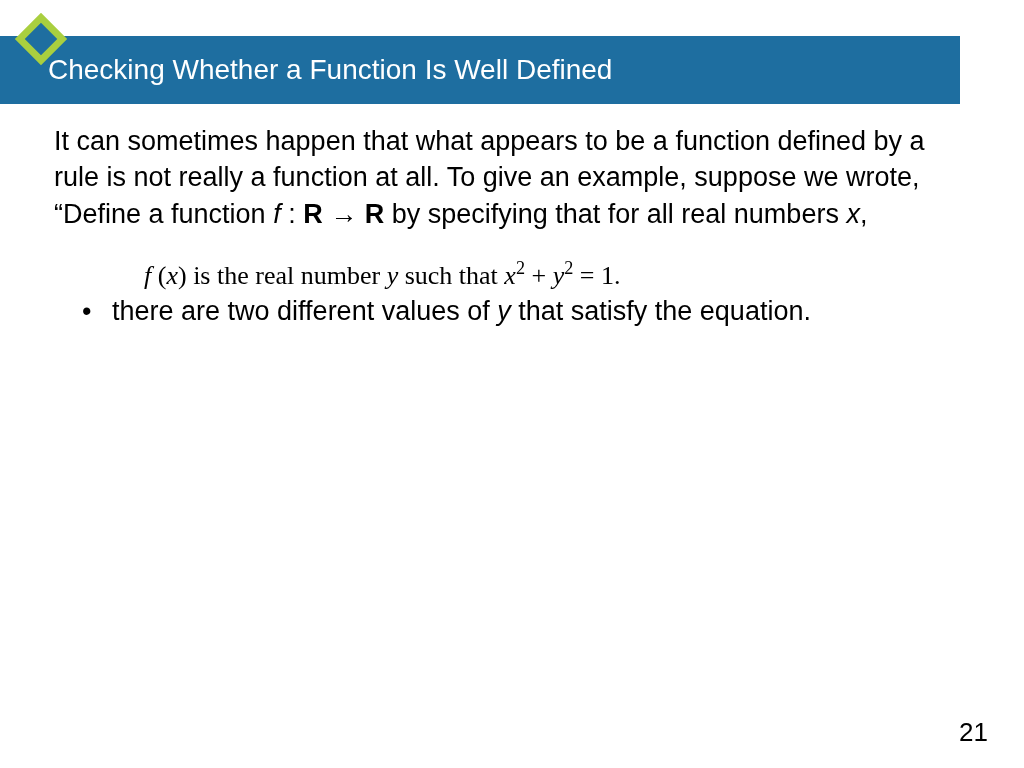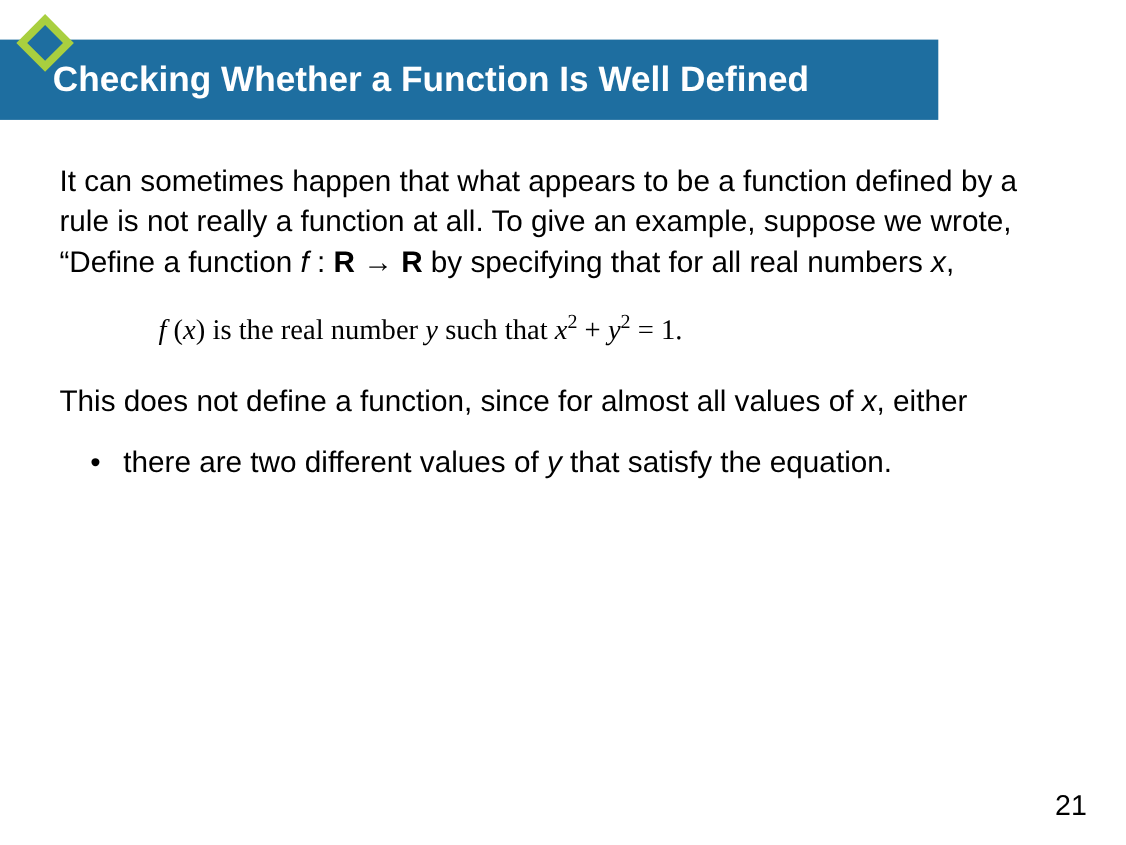--- a/index.html
+++ b/index.html
@@ -8,50 +8,49 @@
     width: 1024px;
     height: 768px;
     font-family: Arial, Helvetica, sans-serif;
     background: #ffffff;
     position: relative;
     overflow: hidden;
   }
   .title-bar {
     background: #1e6ea0;
     color: #ffffff;
-    font-size: 32px;
-    font-weight: 700;
+    font-size: 28px;
+    font-weight: 400;
     padding: 18px 0 18px 48px;
     margin-top: 36px;
     position: relative;
-    width: 853px;
+    width: 960px;
     box-sizing: border-box;
   }
   .diamond-icon {
     position: absolute;
     top: 10px;
     left: 12px;
     width: 58px;
     height: 58px;
     z-index: 2;
   }
   .content {
-    padding: 38px 54px 0 54px;
+    padding: 19px 54px 0 54px;
     font-size: 27px;
     color: #000000;
     line-height: 1.35;
   }
   .para1 {
     margin-bottom: 26px;
   }
   .equation-line {
     font-family: 'Times New Roman', serif;
     font-size: 26px;
     padding-left: 90px;
-    margin-bottom: 30px;
   }
   .para2 {
     margin-bottom: 18px;
   }
   ul.bullets {
     margin: 0;
     padding-left: 28px;
     list-style: none;
   }
   ul.bullets li {
@@ -97,23 +96,20 @@
 <div class="content">
 
   <div class="para1">
     <span>It can sometimes happen that what appears to be a function defined by a rule is not really a function at all. To give an example, suppose we wrote, “Define a function </span><span class="italic">f</span><span> : </span><span class="bold">R</span><span> → </span><span class="bold">R</span><span> by specifying that for all real numbers </span><span class="italic">x</span><span>,</span>
   </div>
 
   <div class="equation-line">
     <span class="italic">f </span><span>(</span><span class="italic">x</span><span>)</span><span> is the real number </span><span class="italic">y</span><span> such that </span><span class="italic">x</span><sup>2</sup><span> + </span><span class="italic">y</span><sup>2</sup><span> = 1.</span>
   </div>
 
-  <div class="para2">
-    <span>This does not define a function, since for almost all values of </span><span class="italic">x</span><span>, either</span>
-  </div>
 
   <ul class="bullets">
     <li>
       <span>there are two different values of </span><span class="italic">y</span><span> that satisfy the equation.</span>
     </li>
   </ul>
 
 </div>
 
 <div class="page-number">21</div>

